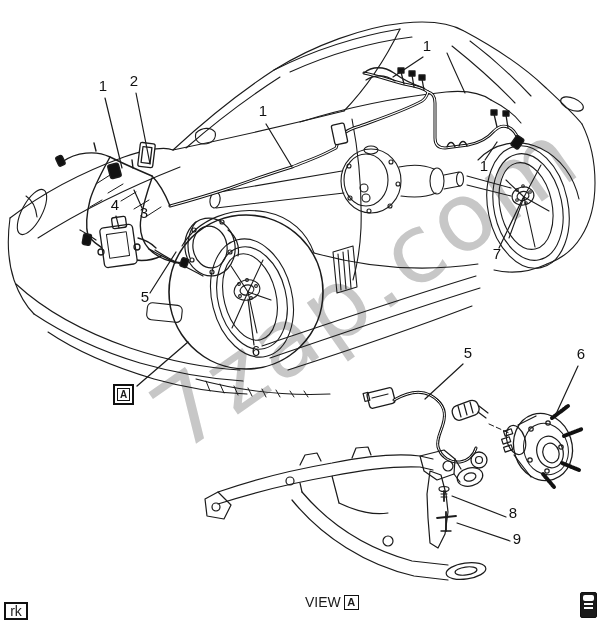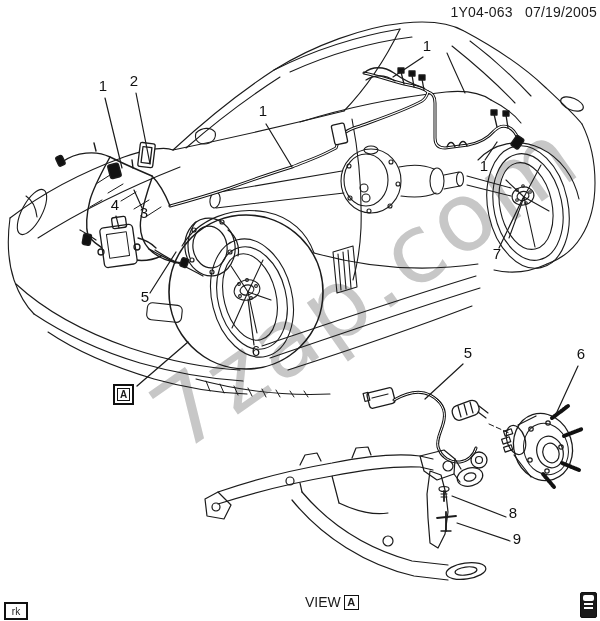--- a/index.html
+++ b/index.html
@@ -10,21 +10,21 @@
              color:#c7c7c7;white-space:nowrap;user-select:none;}
   svg.art{position:absolute;left:0;top:0;}
   .doc-ref{position:absolute;top:4px;right:3px;font-size:14px;letter-spacing:0.2px;}
   .doc-ref span{margin-left:8px;}
   .callout-text{font-family:"Liberation Sans",sans-serif;font-size:15px;fill:#111;}
   .abox{position:absolute;left:113px;top:384px;width:17px;height:17px;border:2px solid #111;
         display:flex;align-items:center;justify-content:center;}
   .abox .inner{border:1px solid #111;width:11px;height:11px;display:flex;align-items:center;
         justify-content:center;font-size:10px;font-weight:bold;}
   .rk-box{position:absolute;left:4px;top:602px;width:20px;height:14px;border:2px solid #111;
-        display:flex;align-items:center;justify-content:center;font-size:10px;}
+        display:flex;align-items:center;justify-content:center;font-size:14px;}
   .view-a{position:absolute;left:305px;top:594px;display:flex;align-items:center;font-size:14px;}
   .view-a .marker{border:1.5px solid #111;width:13px;height:13px;margin-left:3px;display:flex;
         align-items:center;justify-content:center;font-size:11px;font-weight:bold;}
   .gm-logo{position:absolute;right:3px;top:592px;width:17px;height:26px;border:1px solid #111;
         border-radius:2px;background:#1b1b1b;box-sizing:border-box;padding:2px 2px;}
   .gm-logo .bar{height:6px;background:#fff;border-radius:2px;margin-bottom:2px;}
   .gm-logo .row{height:2px;background:#fff;margin:2px 1px;}
 </style>
 </head>
 <body>
@@ -339,24 +339,20 @@
       <text class="callout-text" x="115" y="210">4</text>
       <text class="callout-text" x="145" y="302">5</text>
       <text class="callout-text" x="256" y="356">6</text>
       <text class="callout-text" x="468" y="358">5</text>
       <text class="callout-text" x="581" y="359">6</text>
       <text class="callout-text" x="513" y="518">8</text>
       <text class="callout-text" x="517" y="544">9</text>
     </g>
   </svg>
 
-  <div class="doc-ref">
-    <span>1Y04-063</span>
-    <span>07/19/2005</span>
-  </div>
 
   <div class="abox">
     <div class="inner">A</div>
   </div>
 
   <div class="rk-box">
     <span>rk</span>
   </div>
 
   <div class="view-a">

